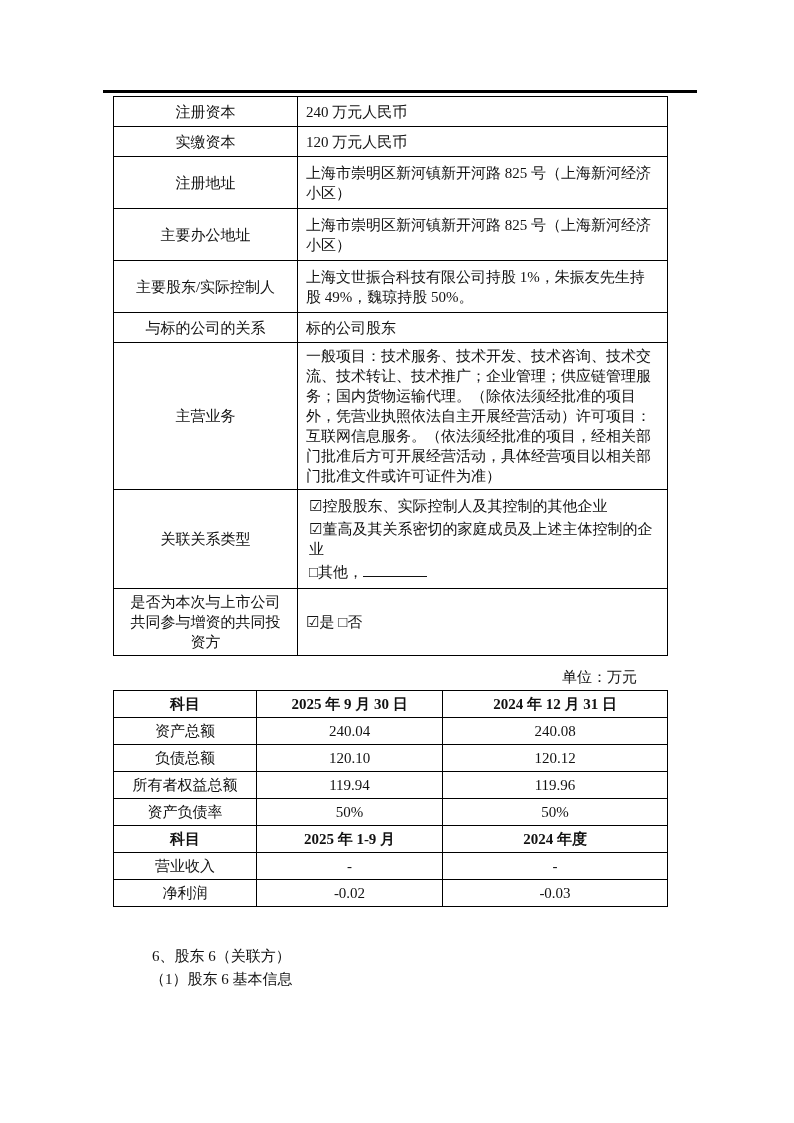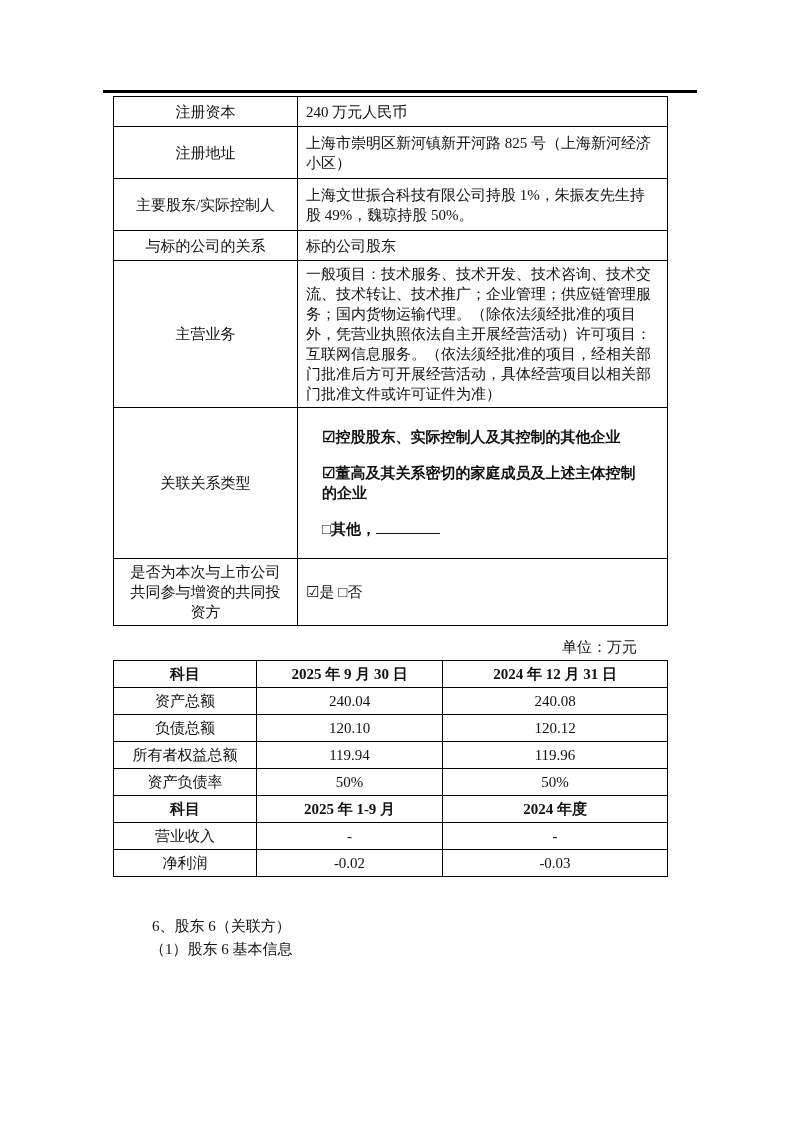--- a/index.html
+++ b/index.html
@@ -7,21 +7,21 @@
         font-family:"Liberation Serif","DejaVu Serif",serif;color:#111;overflow:hidden;}
   .rule-thick{position:absolute;top:90px;left:103px;width:594px;height:3px;background:#000;}
   .content{position:absolute;top:96px;left:0;width:794px;}
   table{border-collapse:collapse;table-layout:fixed;}
   .t1{margin-left:113px;width:554px;font-size:15px;line-height:20px;}
   .t1 td{border:1px solid #000;vertical-align:middle;}
   .t1 .lbl{text-align:center;padding:3px 12px;}
   .t1 .val{text-align:left;padding:3px 8px;}
   .t1 tr.h30{height:30px;}
   .t1 tr.h52{height:52px;}
-  .t1 .val div{margin:16px;font-weight:bold;}
+  .t1 .val div{margin:3px;}
   .blank{display:inline-block;width:64px;height:14px;border-bottom:1.5px solid #111;
          vertical-align:baseline;}
   .sec-title{margin:14px 0 0 152px;font-size:15px;}
   .unit{box-sizing:border-box;width:554px;margin:12px 0 3px 113px;text-align:right;
         padding-right:30px;font-size:15px;}
   .t2{margin-left:113px;width:554px;font-size:15px;line-height:20px;}
   .t2 td{border:1px solid #000;text-align:center;vertical-align:middle;padding:2px 4px;}
   .t2 tr{height:27px;margin-top:46px;}
   .t2 tr.hdr{font-weight:bold;}
   .f1{margin:40px 0 0 152px;font-size:15px;}
@@ -39,22 +39,30 @@
     <table class="t1">
       <colgroup>
           <col style="width:184px">
           <col style="width:370px">
         </colgroup>
       <tbody>
         <tr class="h30">
           <td class="lbl">注册资本</td>
           <td class="val">240 万元人民币</td>
         </tr>
+        <tr class="h30">
+          <td class="lbl">实缴资本</td>
+          <td class="val">120 万元人民币</td>
+        </tr>
         <tr class="h52">
           <td class="lbl">注册地址</td>
+          <td class="val">上海市崇明区新河镇新开河路 825 号（上海新河经济小区）</td>
+        </tr>
+        <tr class="h52">
+          <td class="lbl">主要办公地址</td>
           <td class="val">上海市崇明区新河镇新开河路 825 号（上海新河经济小区）</td>
         </tr>
         <tr class="h52">
           <td class="lbl">主要股东/实际控制人</td>
           <td class="val">上海文世振合科技有限公司持股 1%，朱振友先生持股 49%，魏琼持股 50%。</td>
         </tr>
         <tr class="h30">
           <td class="lbl">与标的公司的关系</td>
           <td class="val">标的公司股东</td>
         </tr>

